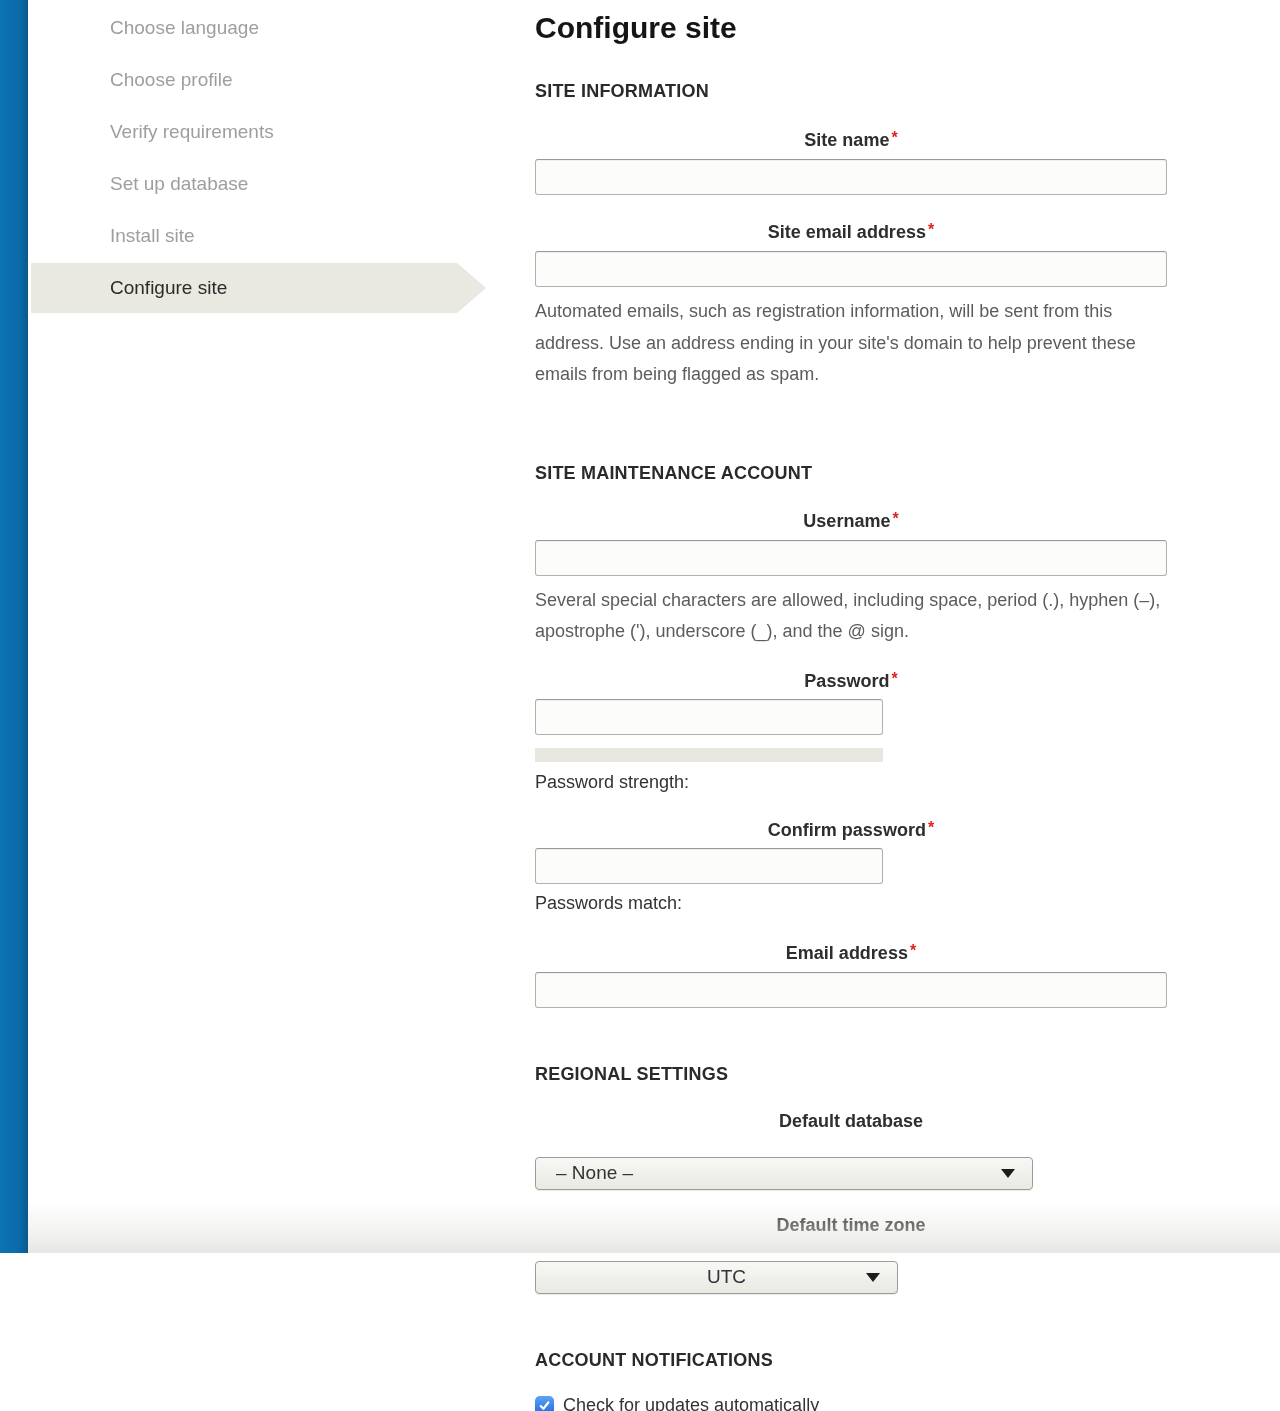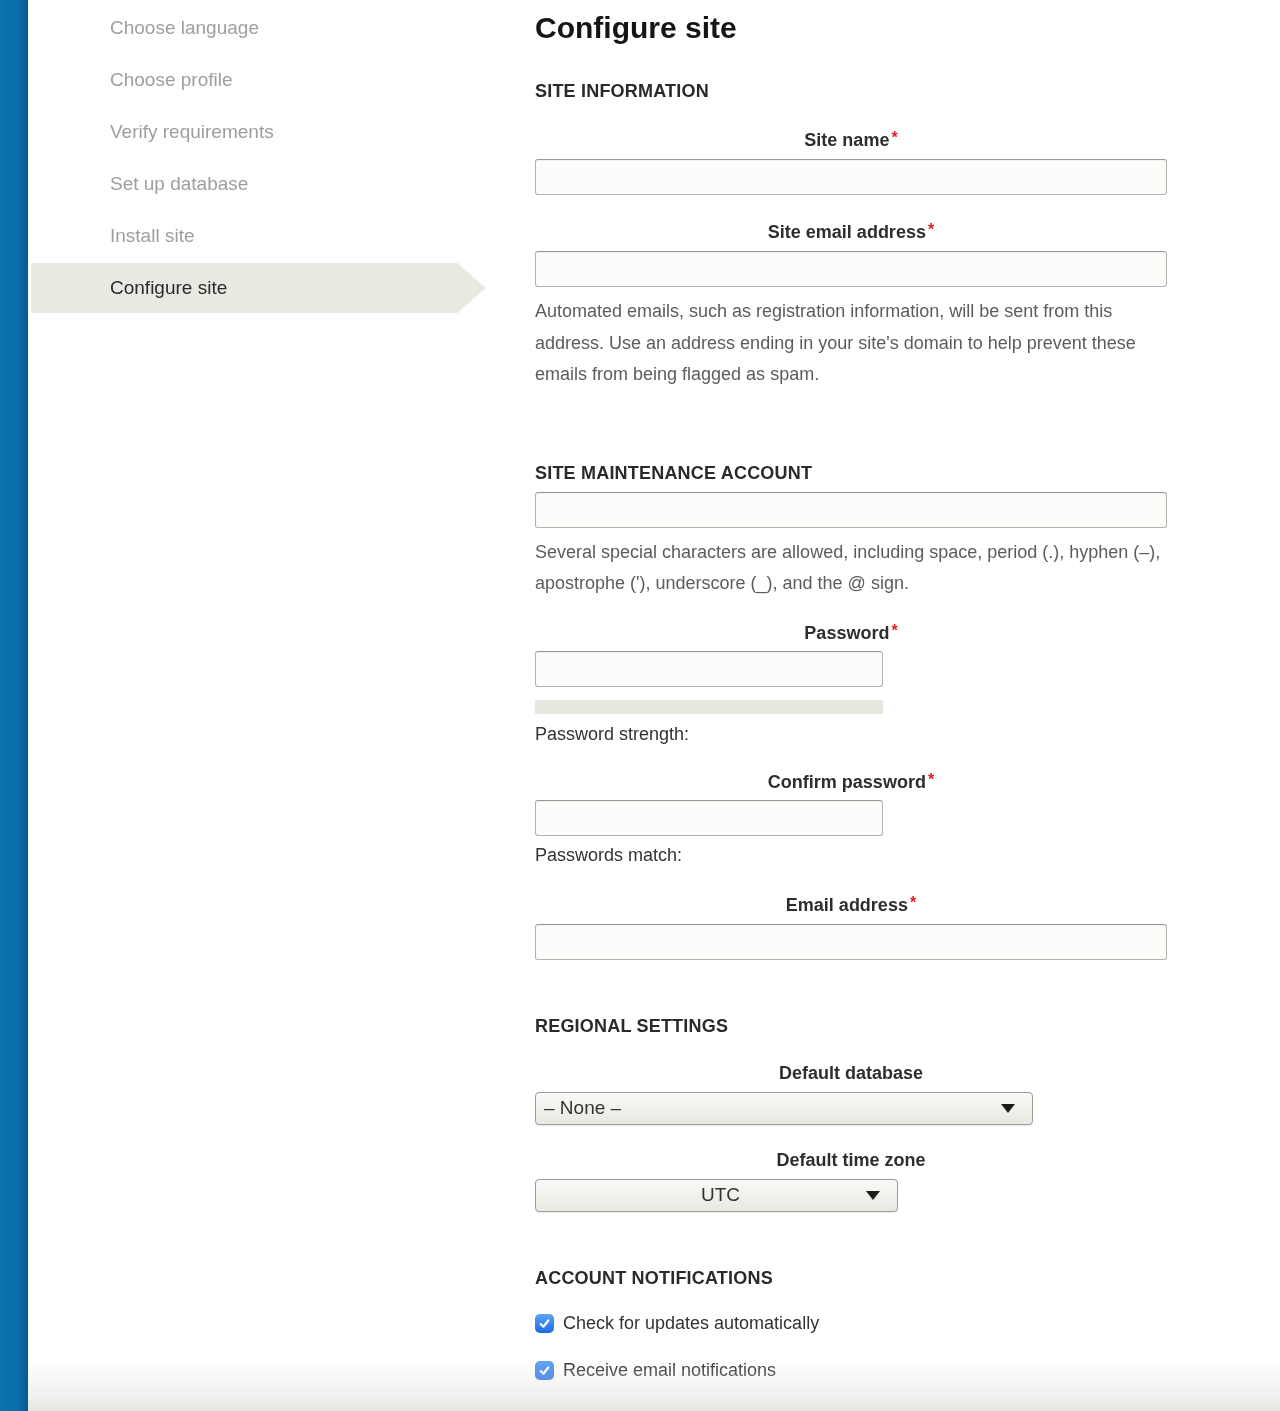--- a/index.html
+++ b/index.html
@@ -4,21 +4,21 @@
 <style>
   * { box-sizing: border-box; margin: 0; padding: 0; }
   html, body { width: 1280px; height: 1411px; }
   body {
     font-family: "Liberation Sans", "DejaVu Sans", sans-serif;
     background: #ffffff;
     color: #2e2e2e;
     overflow: hidden;
     position: relative;
   }
-  .page { position: relative; width: 1280px; height: 1411px; background: #fff; }
+  .page { position: relative; width: 1280px; height: 1253px; background: #fff; }
 
   
   .accent-bar {
     position: absolute; left: 0; top: 0; width: 28px; height: 100%;
     background: linear-gradient(90deg, #0c73b2 0%, #0a6aa7 70%, #07598e 100%);
   }
 
   
   .sidebar { position: absolute; left: 28px; top: 0; width: 507px; }
   .steps { list-style: none; padding-top: 2px; }
@@ -69,25 +69,25 @@
   .mt-20 { margin-top: 20px; }
 
   .strength-bar { margin-top: 13px; width: 348px; height: 14px; background: #e8e7df; }
   .status-text { font-size: 18px; line-height: 22px; color: #333; }
   .st-1 { margin-top: 9px; }
   .st-2 { margin-top: 8px; }
 
   
   .select {
     position: relative; display: flex; align-items: center;
-    margin-top: 8px; height: 33px;
+    margin-top: 25px; height: 33px;
     border: 1px solid #9b9b97; border-radius: 4px;
     background: linear-gradient(#f8f8f6, #e9e9e2);
     box-shadow: 0 1px 1px rgba(0,0,0,0.08);
-    padding-left: 8px; font-size: 19px; color: #333;
+    padding-left: 20px; font-size: 19px; color: #333;
     cursor: default;
   }
   .select.country { width: 498px; }
   .select.timezone { width: 363px; justify-content: center; }
   .select-arrow {
     position: absolute; right: 17px; top: 11px; width: 0; height: 0;
     border-left: 7px solid transparent; border-right: 7px solid transparent;
     border-top: 9px solid #1c1c1c;
   }
 
@@ -142,20 +142,23 @@
     <input type="text" class="text-input" value="" style="">
 
     <label class="field-label mt-24">
       <span>Site email address</span><span class="req">*</span>
     </label>
     <input type="text" class="text-input" value="" style="">
     <p class="description">Automated emails, such as registration information, will be sent from this address. Use an address ending in your site's domain to help prevent these emails from being flagged as spam.</p>
 
     <h2 class="section-heading sh-2">SITE MAINTENANCE ACCOUNT</h2>
 
+    <label class="field-label mt-24">
+      <span>Username</span><span class="req">*</span>
+    </label>
     <input type="text" class="text-input" value="" style="">
     <p class="description">Several special characters are allowed, including space, period (.), hyphen (–), apostrophe ('), underscore (_), and the @ sign.</p>
 
     <label class="field-label mt-20">
       <span>Password</span><span class="req">*</span>
     </label>
     <input type="password" class="text-input short" value="" style="">
     <div class="strength-bar"></div>
     <div class="status-text st-1">Password strength:</div>
 

